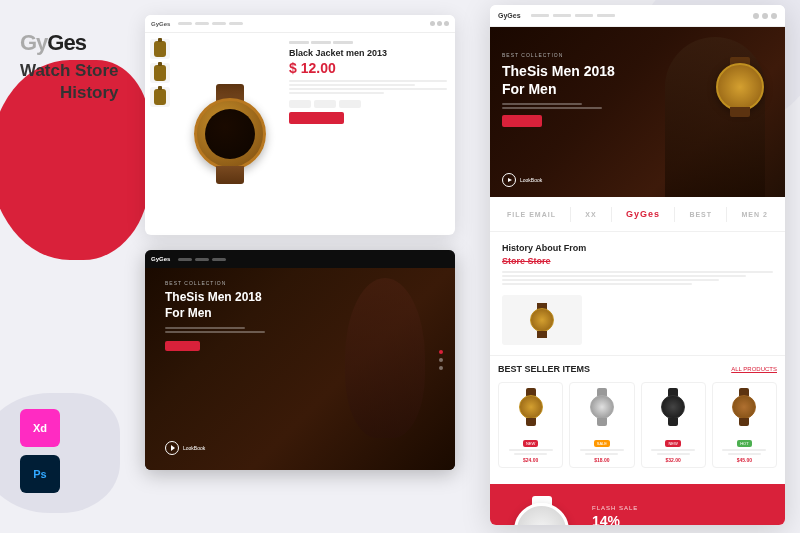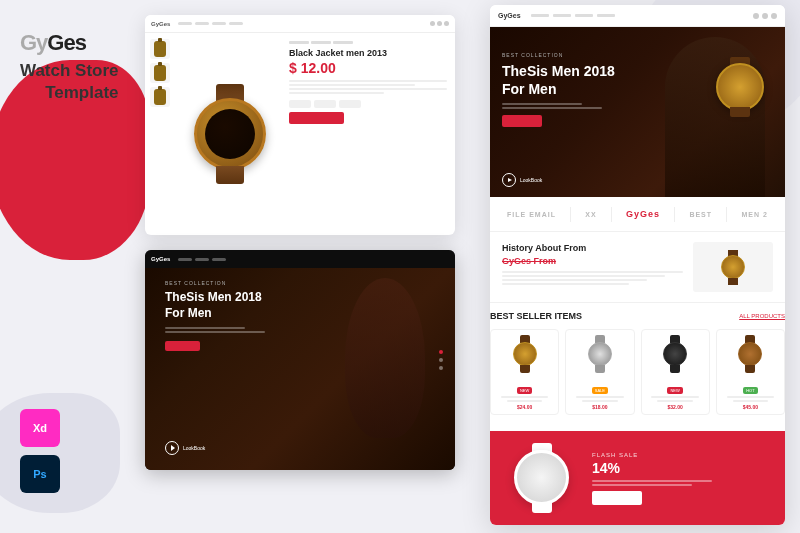--- a/index.html
+++ b/index.html
@@ -623,20 +623,21 @@
     }
 
     
     .history-section {
       padding: 10px 12px;
       border-bottom: 1px solid #f0f0f0;
     }
     .history-inner {
       display: flex;
       gap: 10px;
+      flex-direction: column;
     }
     .history-text-col {
       flex: 1;
     }
     .history-title {
       font-size: 9px;
       font-weight: 800;
       color: #222;
       line-height: 1.4;
       margin-bottom: 4px;
@@ -697,21 +698,21 @@
       width: 10px;
       height: 7px;
       background: #5c3310;
       position: absolute;
       bottom: 0;
       left: 10px;
     }
 
     
     .bestseller-section {
-      padding: 8px 0;
+      padding: 8px 8px;
     }
     .section-header {
       display: flex;
       align-items: center;
       justify-content: space-between;
       margin-bottom: 8px;
     }
     .section-title {
       font-size: 9px;
       font-weight: 800;
@@ -887,21 +888,21 @@
 <div class="blob-red"></div>
 <div class="blob-top-right"></div>
 <div class="blob-bottom-left"></div>
 
 <div class="brand-area">
   <div class="brand-logo">
     <span>Gy</span><span>Ges</span>
   </div>
   <div class="brand-subtitle">
     <div>Watch Store</div>
-    <div>Template</div>
+    <div>History</div>
   </div>
 </div>
 
 <div class="tool-icons">
   <div class="tool-icon-xd">
     <span>Xd</span>
   </div>
   <div class="tool-icon-ps">
     <span>Ps</span>
   </div>
@@ -1054,21 +1055,21 @@
     <span class="brand-logo-item">BEST</span>
     <div class="brand-separator"></div>
     <span class="brand-logo-item">MEN 2</span>
   </div>
 
   <div class="history-section">
     <div class="history-inner">
       <div class="history-text-col">
         <div class="history-title">
           <span>History About From</span>
-          <span class="history-strikethrough">GyGes From</span>
+          <span class="history-strikethrough">Store Store</span>
         </div>
         <div class="history-lines">
           <div class="h-line" style="width:100%"></div>
           <div class="h-line" style="width:90%"></div>
           <div class="h-line" style="width:80%"></div>
           <div class="h-line" style="width:70%"></div>
         </div>
       </div>
       <div class="history-img-col">
         <div class="history-img-placeholder">

